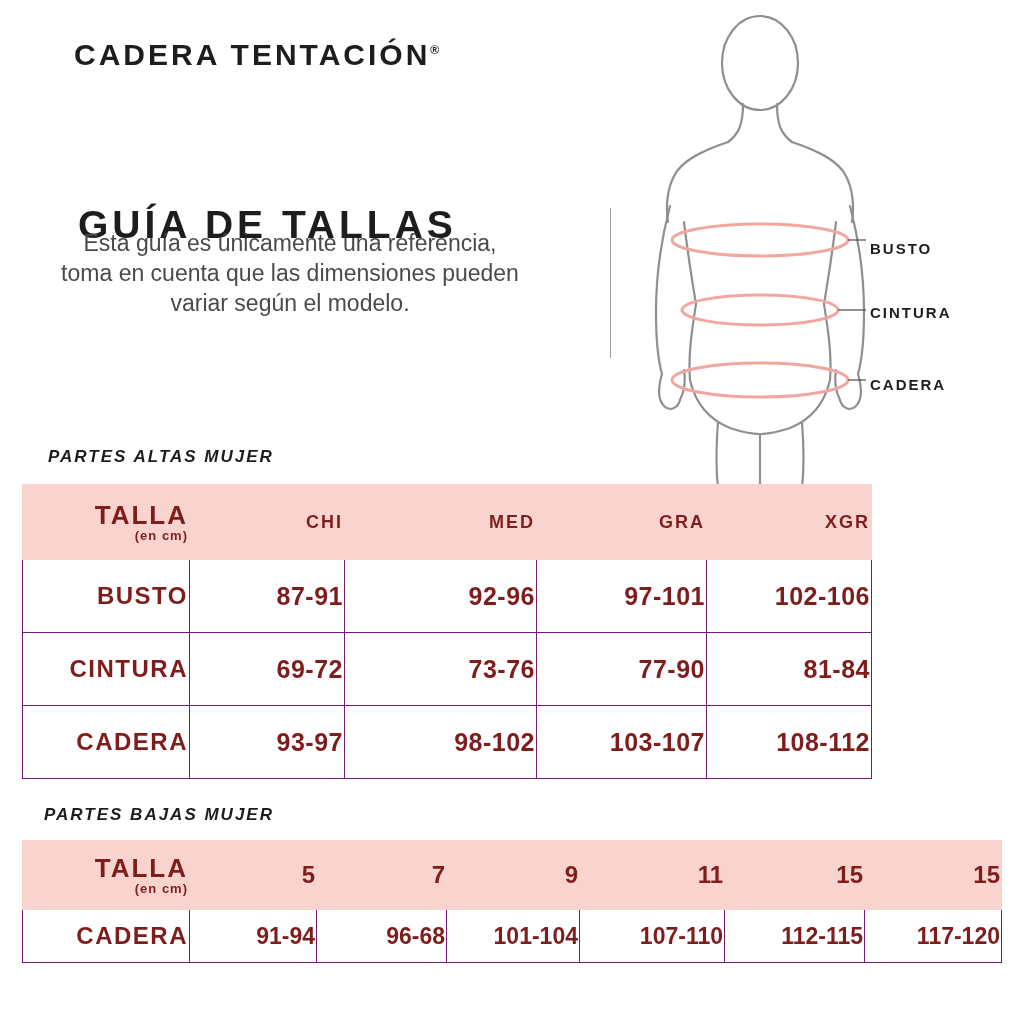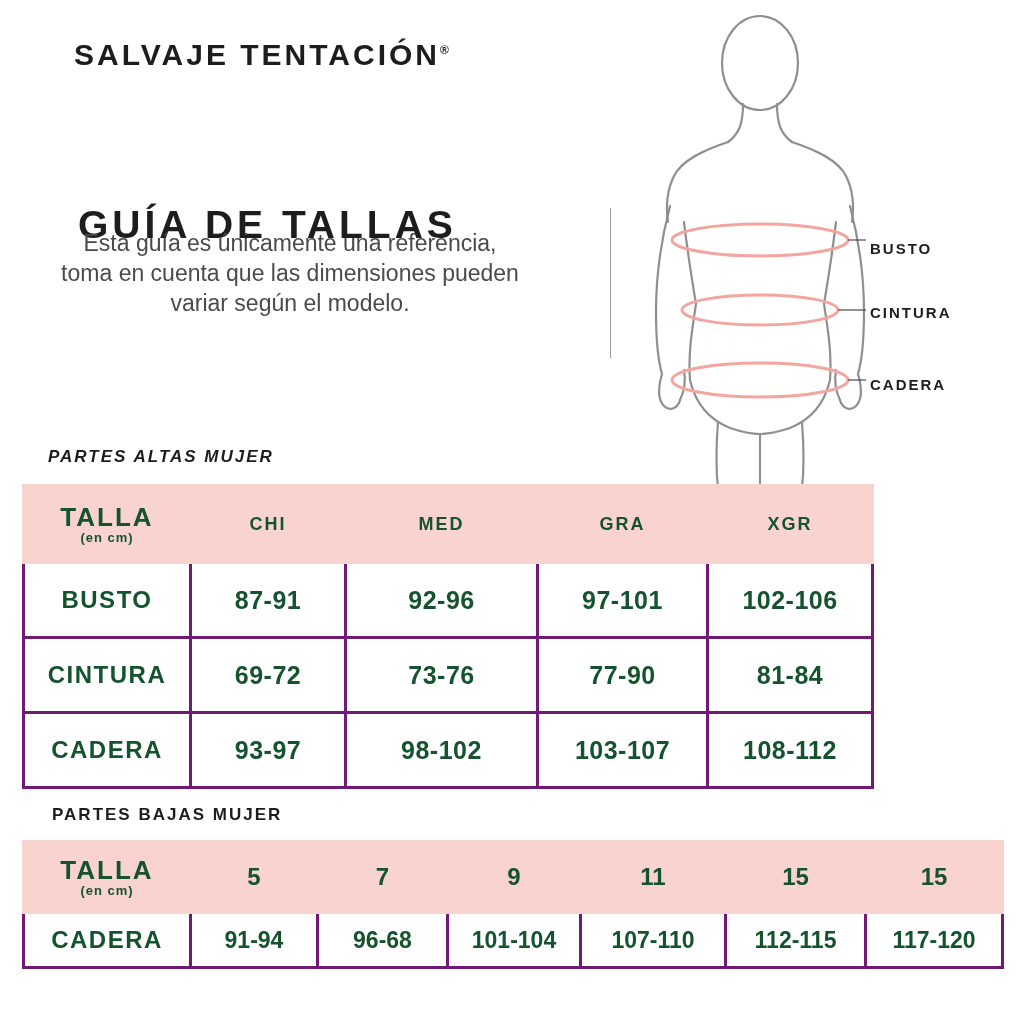--- a/index.html
+++ b/index.html
@@ -84,32 +84,32 @@
 
   
   .section-caption {
     position: absolute;
     font-size: 17px;
     font-weight: bold;
     letter-spacing: 2px;
     color: #1d1d1d;
   }
   .cap-altas { left: 48px; top: 447px; font-style: italic; }
-  .cap-bajas { left: 52px; top: 805px; }
+  .cap-bajas { left: 44px; top: 805px; font-style: italic; }
 
   
   table {
     position: absolute;
     border-collapse: collapse;
     table-layout: fixed;
   }
   table td, table th {
-    border: 3px solid #701a75;
-    text-align: center;
-    color: #14532d;
+    border: 1px solid #701a75;
+    text-align: right;
+    color: #7f1d1d;
     font-weight: bold;
   }
   .hdr-row td, .hdr-row th {
     background: #f9d4cf;
     border-color: #f9d4cf;
   }
 
   
   #table-altas {
     left: 22px;
@@ -153,21 +153,21 @@
     font-weight: bold;
   }
   #table-bajas .size-head { font-size: 24px; }
   #table-bajas .rowlabel { font-size: 24px; letter-spacing: 1.5px; }
   #table-bajas .val { font-size: 23px; }
 </style>
 </head>
 <body>
 
 <div class="brand">
-  <span>SALVAJE TENTACIÓN</span><span class="reg">®</span>
+  <span>CADERA TENTACIÓN</span><span class="reg">®</span>
 </div>
 
 <div class="guide-title">GUÍA DE TALLAS</div>
 <div class="guide-sub">Esta guía es únicamente una referencia, toma en cuenta que las dimensiones pueden variar según el modelo.</div>
 
 <div class="figure-wrap">
   <div class="divider-line"></div>
 
   <svg width="420" height="480" viewBox="0 0 420 480">
     <g fill="none" stroke="#8f8f8f" stroke-width="2.2" stroke-linecap="round" stroke-linejoin="round">

